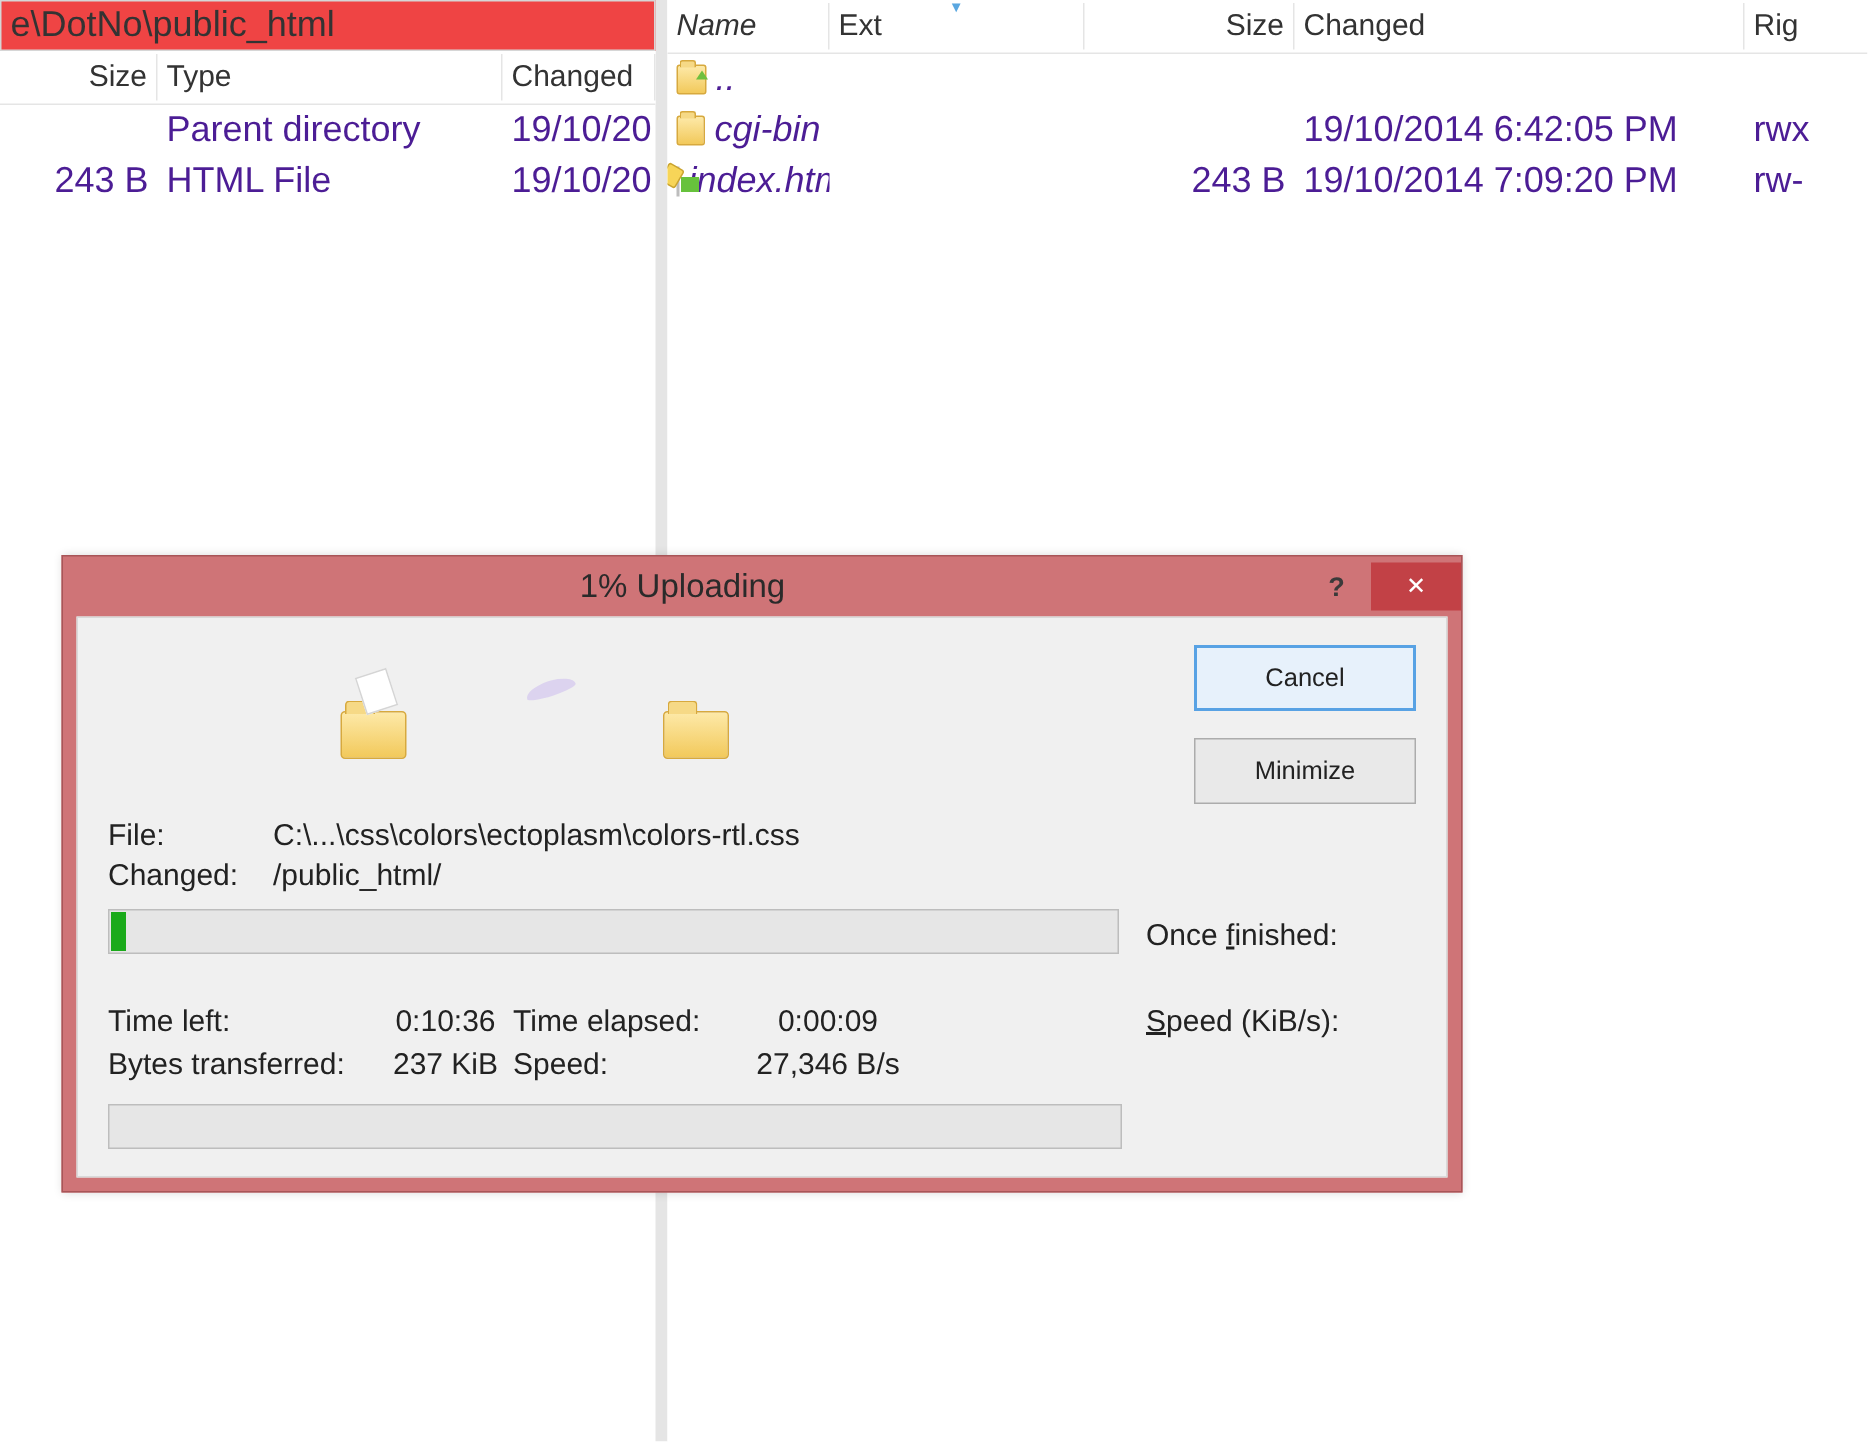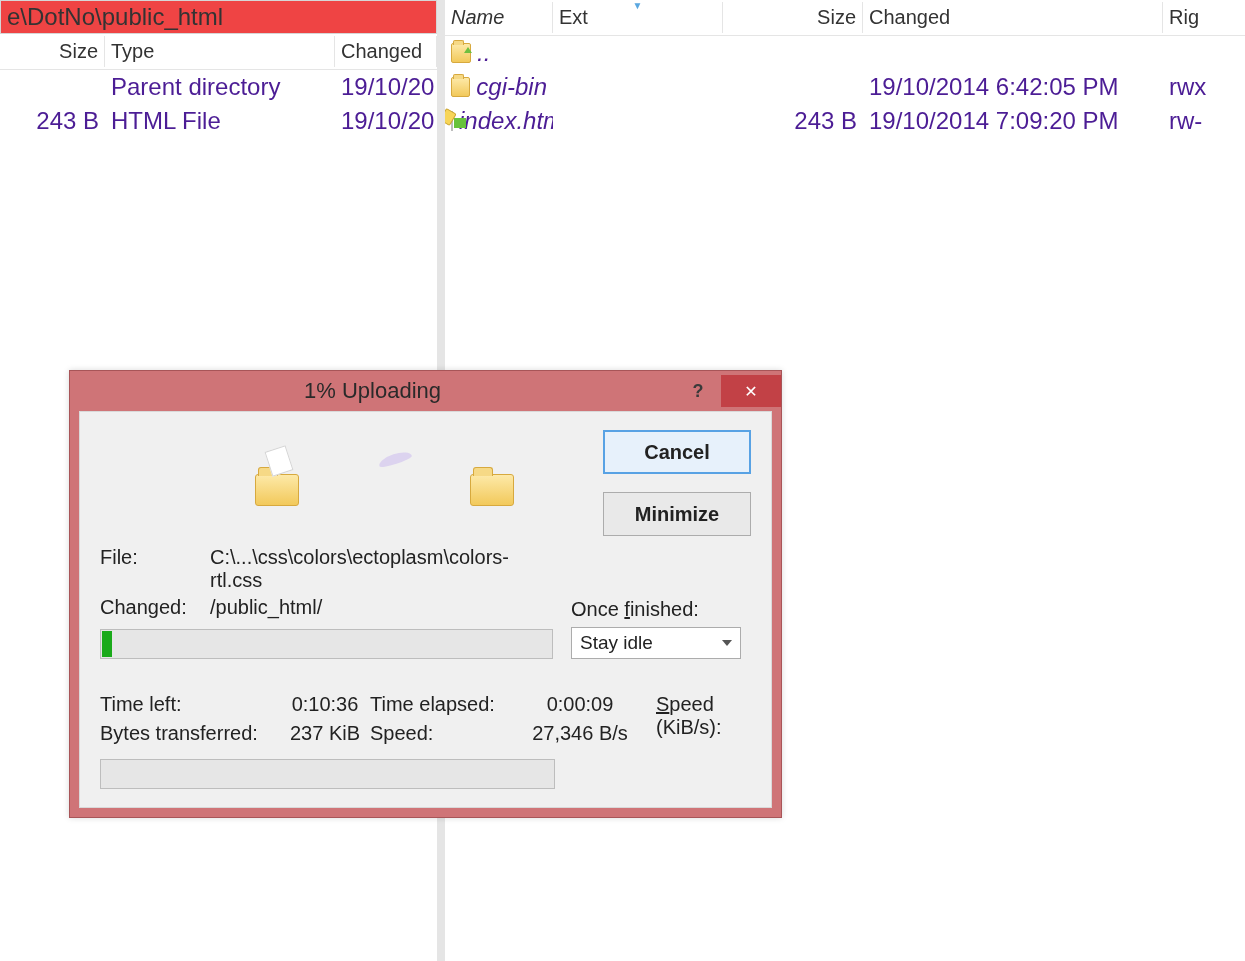--- a/index.html
+++ b/index.html
@@ -119,22 +119,22 @@
     width:10px; height:12px;
     background:#f7d558;
     border:1px solid #caa430;
     transform:rotate(30deg);
     border-radius:2px;
   }
 
   
   .dialog {
     position:absolute;
-    left:69px; top:370px;
-    width:713px;
+    left:41px; top:370px;
+    width:934px;
     background:#cf7477;
     border:1px solid #a85558;
     box-shadow:0 0 6px rgba(0,0,0,.15);
   }
   .titlebar {
     display:flex;
     align-items:center;
     height:40px;
     color:#282828;
     position:relative;
@@ -199,26 +199,25 @@
     width:34px; height:10px;
     background:#dcd3ef;
     border-radius:50% 50% 50% 50% / 70% 70% 30% 30%;
     transform:rotate(-18deg);
   }
   .side-btns { width:148px; display:flex; flex-direction:column; gap:18px; }
   .btn {
     height:44px;
     background:#e9e9e9;
     border:1px solid #acacac;
-    font-size:20px;
+    font-size:17px;
     display:flex;
     align-items:center;
     justify-content:center;
     cursor:pointer;
-    font-weight:bold;
   }
   .btn.primary {
     background:#e7f1fb;
     border:2px solid #58a2e4;
   }
 
   .kv { display:flex; font-size:20px; margin-top:4px; }
   .kv .k { width:110px; }
   .kv .v { flex:1; }
 
@@ -381,24 +380,20 @@
         <div class="kv">
           <div class="k">Changed:</div>
           <div class="v">/public_html/</div>
         </div>
         <div class="progress">
           <div class="bar"></div>
         </div>
       </div>
       <div class="mid-right">
         <div><span>Once </span><span class="ul">f</span><span>inished:</span></div>
-        <div class="select">
-          <span>Stay idle</span>
-          <span class="caret"></span>
-        </div>
       </div>
     </div>
 
     <div class="stats">
       <div class="stats-grid">
         <div>Time left:</div>
         <div class="r">0:10:36</div>
         <div>Time elapsed:</div>
         <div class="r">0:00:09</div>
         <div>Bytes transferred:</div>

